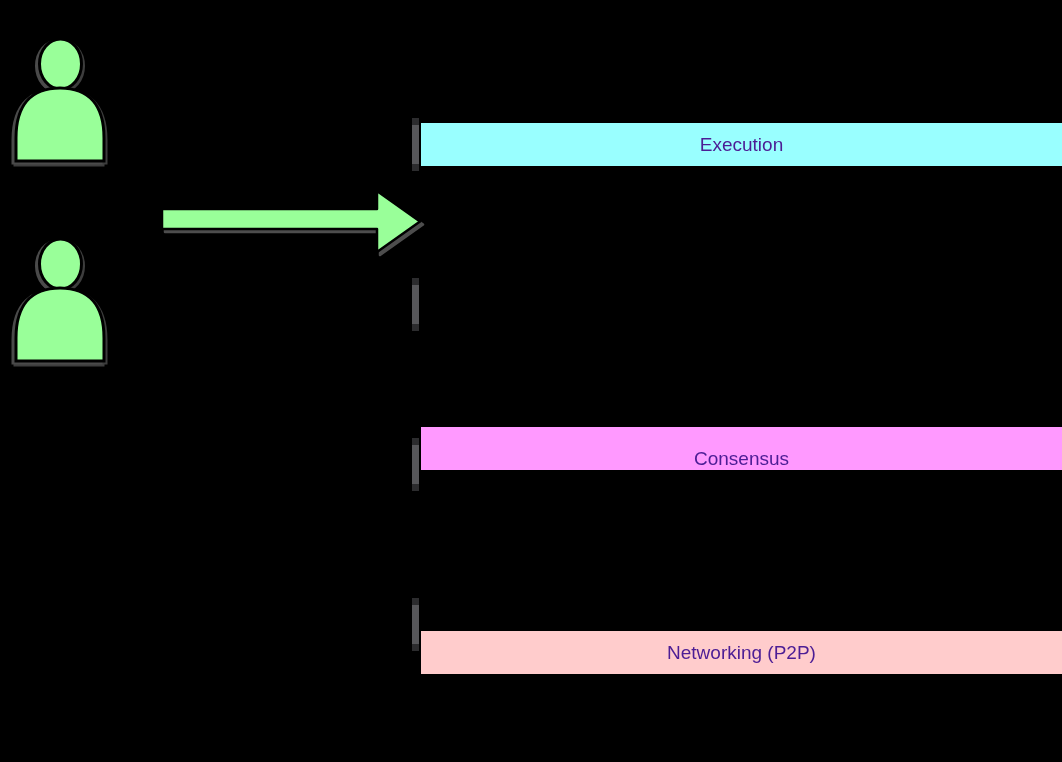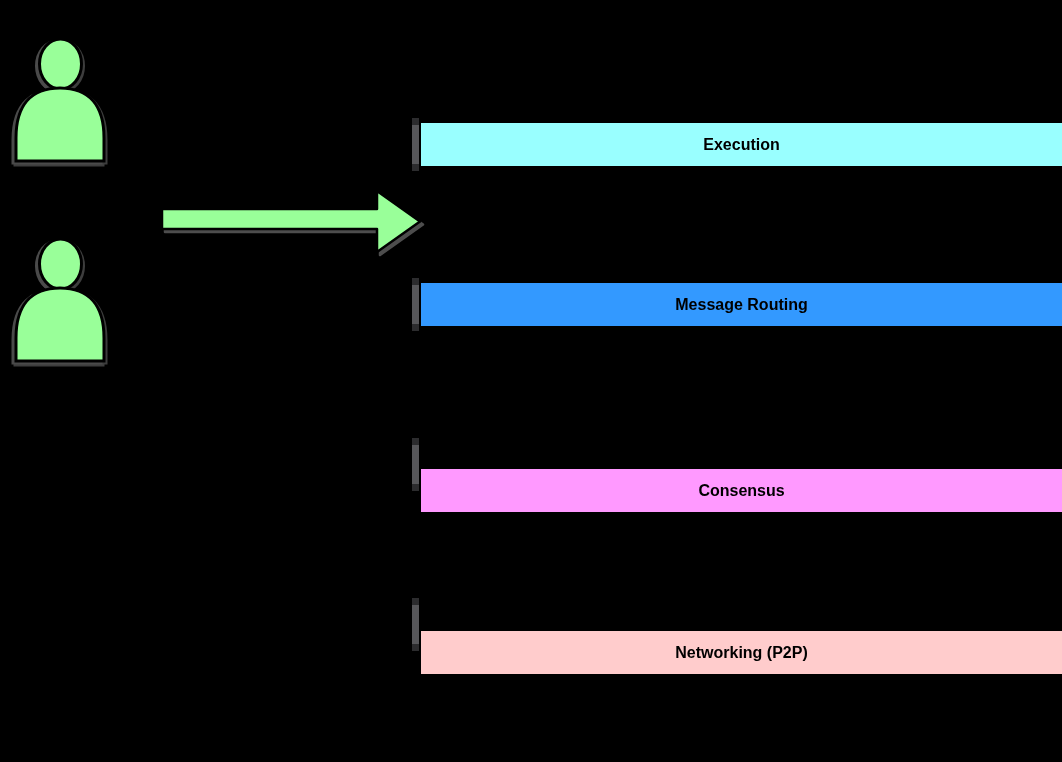--- a/index.html
+++ b/index.html
@@ -38,26 +38,26 @@
     position: absolute;
     left: 421px;
     right: 0;
     height: 43px;
     display: flex;
     align-items: center;
     justify-content: center;
   }
   .layer-bar-1 { top: 123px; }
   .layer-bar-2 { top: 283px; }
-  .layer-bar-3 { top: 469px; }
+  .layer-bar-3 { top: 427px; align-items: flex-end; }
   .layer-bar-4 { top: 631px; }
   .layer-label {
-    font-weight: bold;
-    font-size: 16px;
-    color: #000000;
+    font-weight: normal;
+    font-size: 19px;
+    color: #4c1d95;
     white-space: nowrap;
   }
   .layer-tick {
     position: absolute;
     left: 412px;
     width: 7px;
     height: 53px;
     background: linear-gradient(#2c2c2e 0%, #2c2c2e 13%,
                                 #57575a 13%, #57575a 87%,
                                 #2c2c2e 87%, #2c2c2e 100%);
@@ -88,23 +88,20 @@
 
   <div class="layer-tick layer-tick-1"></div>
   <div class="layer-tick layer-tick-2"></div>
   <div class="layer-tick layer-tick-3"></div>
   <div class="layer-tick layer-tick-4"></div>
 
   <div class="layer-bar layer-bar-1" style="background: rgb(153, 255, 255);">
     <span class="layer-label">Execution</span>
   </div>
 
-  <div class="layer-bar layer-bar-2" style="background: rgb(51, 153, 255);">
-    <span class="layer-label">Message Routing</span>
-  </div>
 
   <div class="layer-bar layer-bar-3" style="background: rgb(255, 153, 255);">
     <span class="layer-label">Consensus</span>
   </div>
 
   <div class="layer-bar layer-bar-4" style="background: rgb(255, 204, 204);">
     <span class="layer-label">Networking (P2P)</span>
   </div>
 
 </div>

